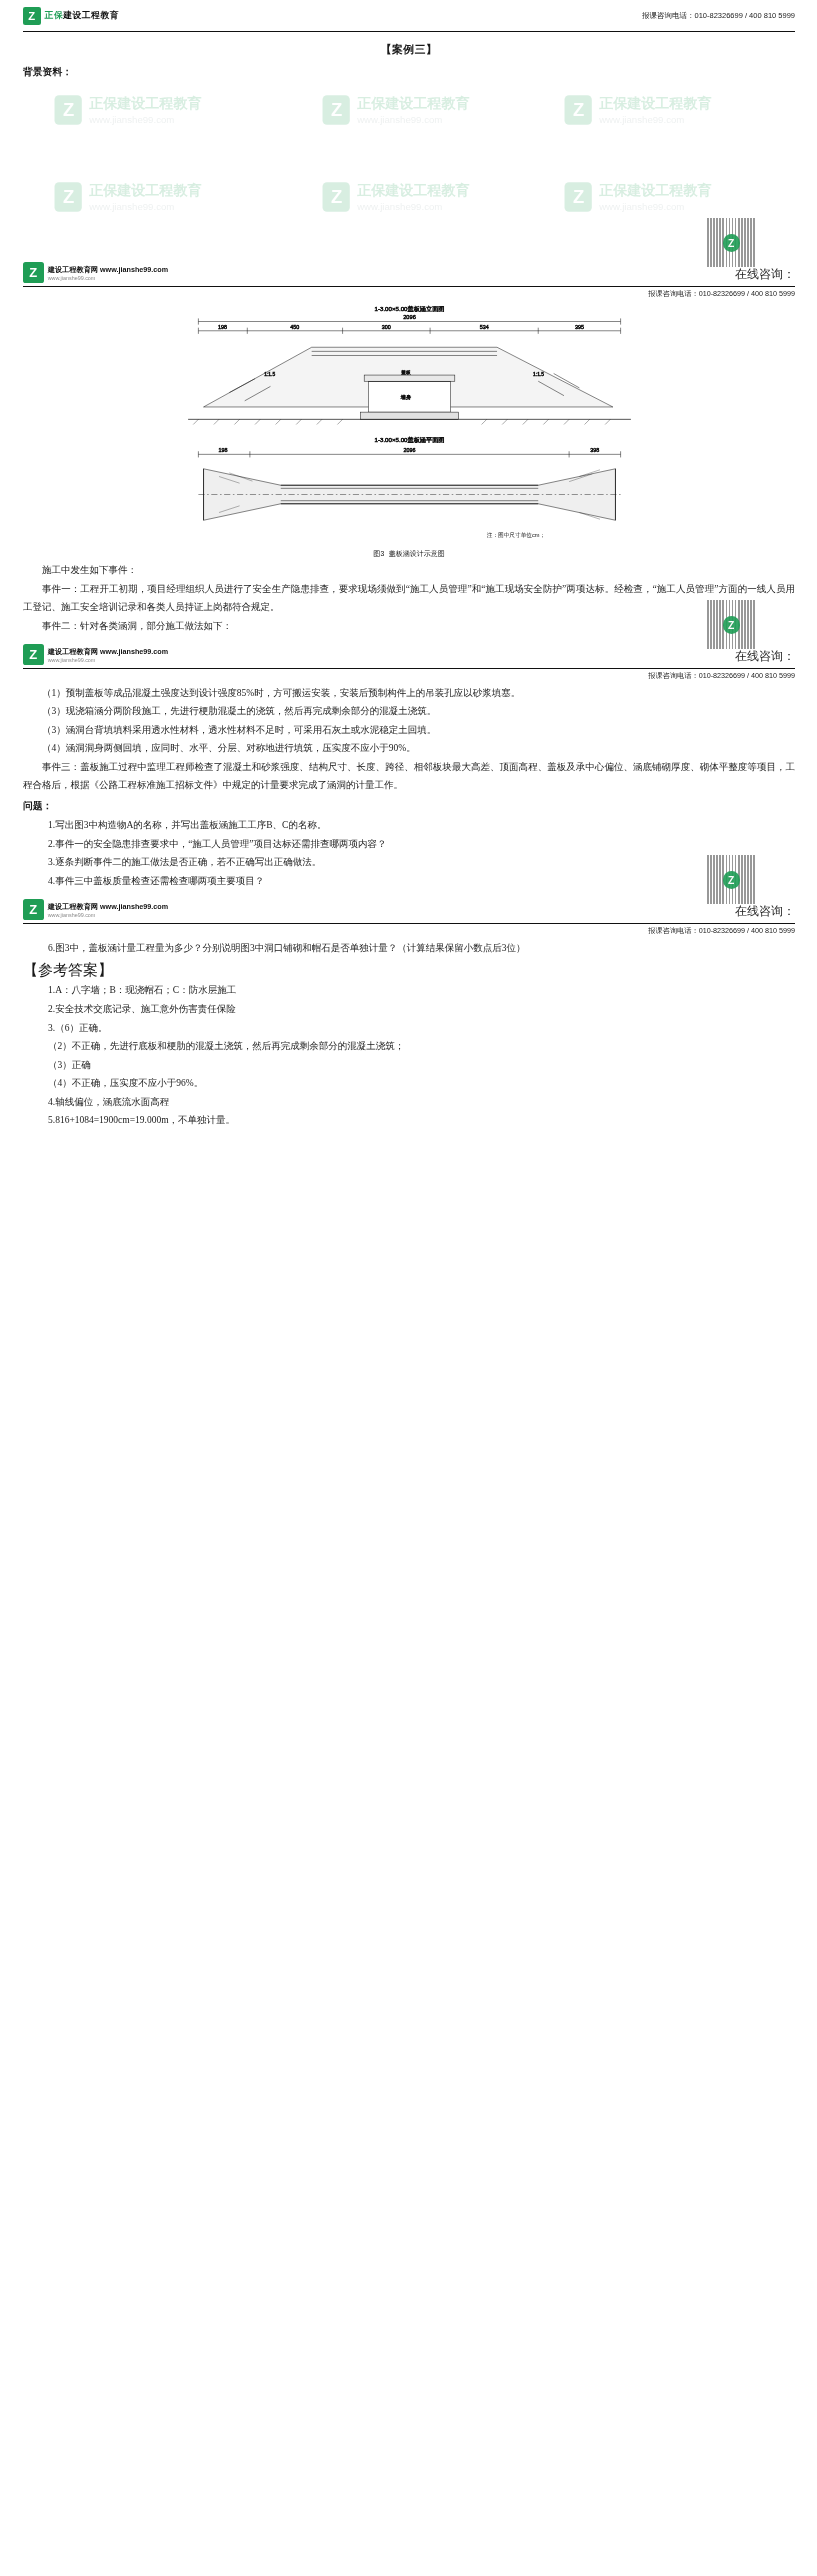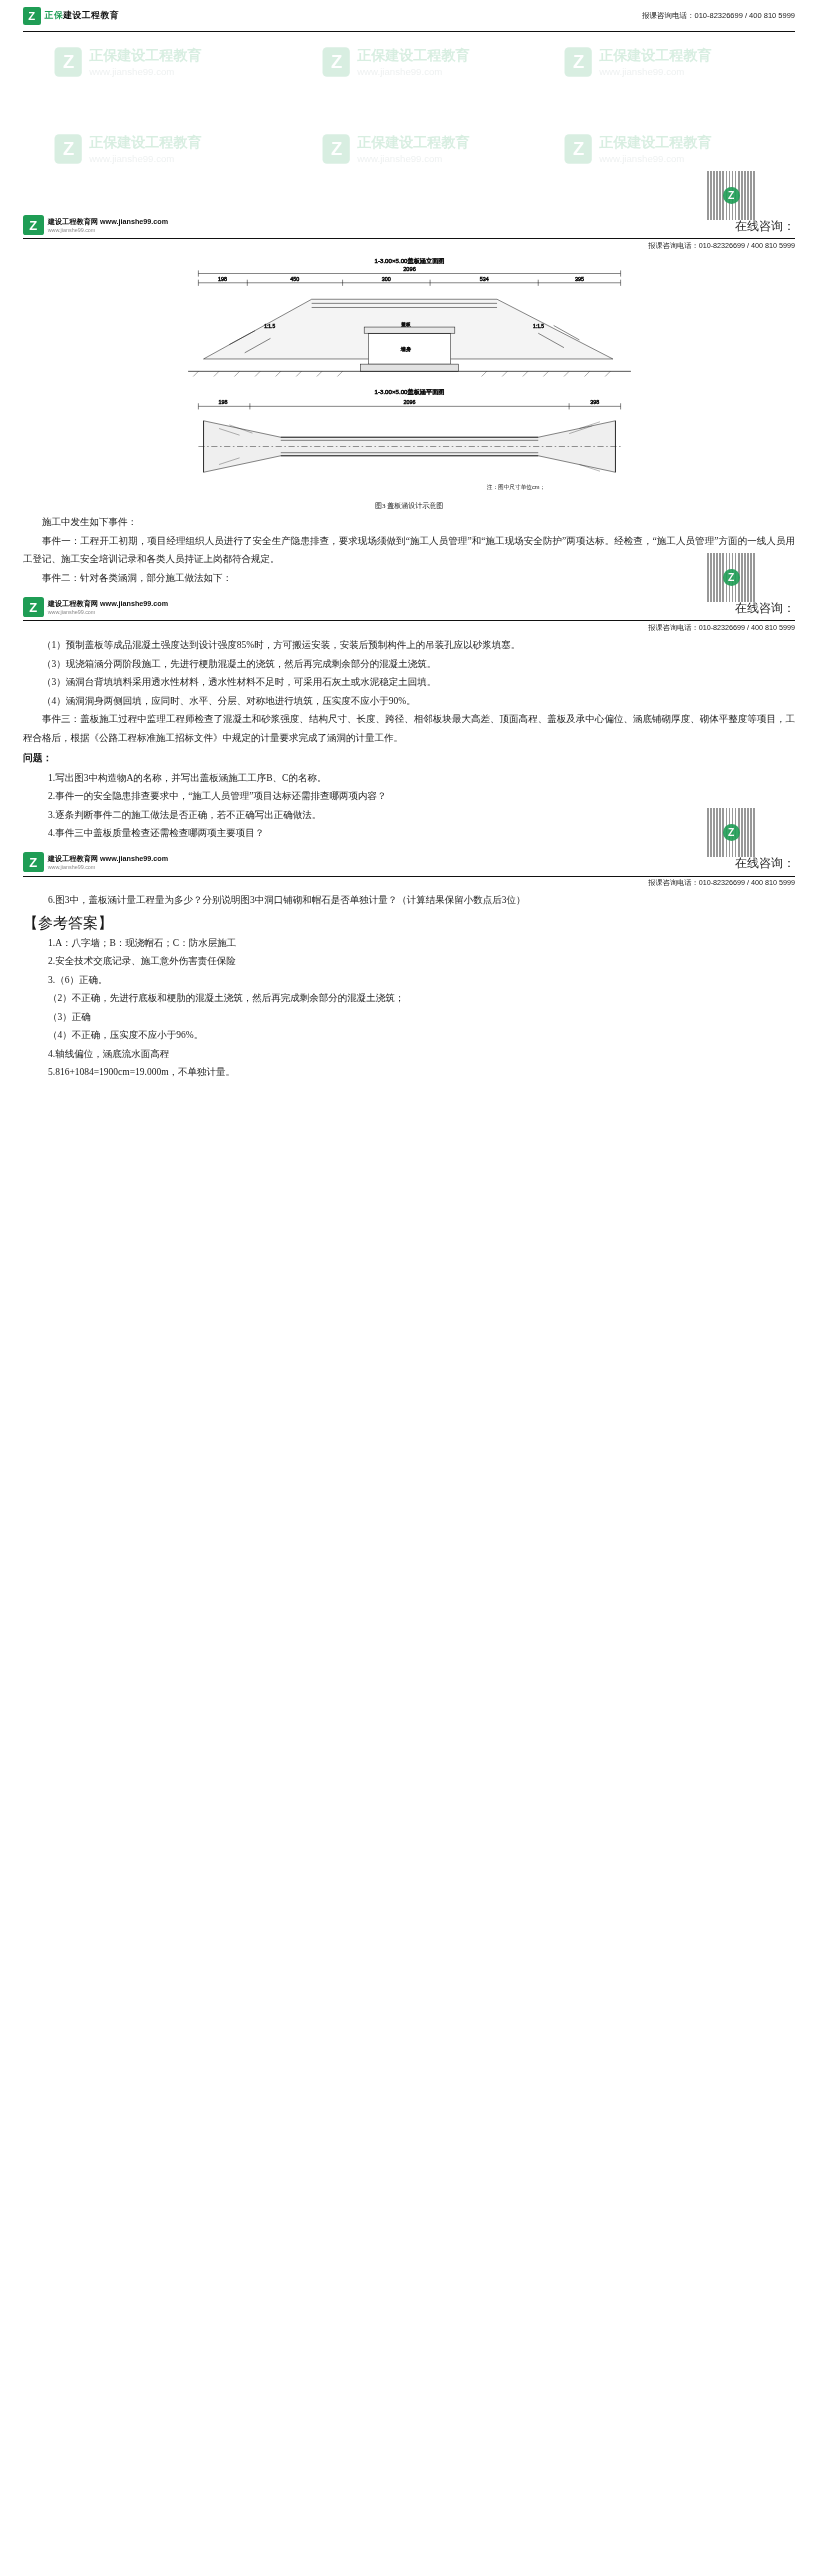--- a/index.html
+++ b/index.html
@@ -86,21 +86,21 @@
     opacity:.55;
   }
   .qr-badge {
     position:absolute; right:78px; top:-28px; width:17.5px;height:17.5px;border-radius:50%;
     background:#1f9d55;color:#fff;font-family:"Liberation Sans",sans-serif;font-weight:bold;
     font-size:10.3px;display:flex;align-items:center;justify-content:center; opacity:.9;
   }
 
   
   .figure { margin: 5.2px 23px 2.1px 23px; }
-  .fig-cap { text-align:center; font-size:7px; color:#111; margin-top:3.1px; }
+  .fig-cap { text-align:center; font-size:7px; color:#111; margin-top:3.1px;font-family:Liberation Mono, monospace; }
 
   
   .ans-head { font-size:15px; font-weight:normal; margin: 4.1px 23px 1px 23px; }
 
   
   .bottom-pad { height: 12.4px; }
 </style>
 </head>
 <body>
 
@@ -110,21 +110,23 @@
     <div class="brand">
       <div class="brand-mark">Z</div>
       <div class="brand-txt">
         <span class="grn">正保</span><span>建设工程教育</span>
       </div>
     </div>
     <div class="hotline">报课咨询电话：010-82326699 / 400 810 5999</div>
   </div>
   <div class="rule"></div>
 
-
+  <div class="case-title">【案例三】</div>
+
+  <div class="sec-title">背景资料：</div>
 
   <div class="wm-band">
     <div class="wm" style="left:93px; top:20.6px; transform:scale(2.1);">
       <div class="m">Z</div>
       <div class="t">
         <span>正保建设工程教育</span>
         <small>www.jianshe99.com</small>
       </div>
     </div>
     <div class="wm" style="left:361px; top:20.6px; transform:scale(2.1);">

